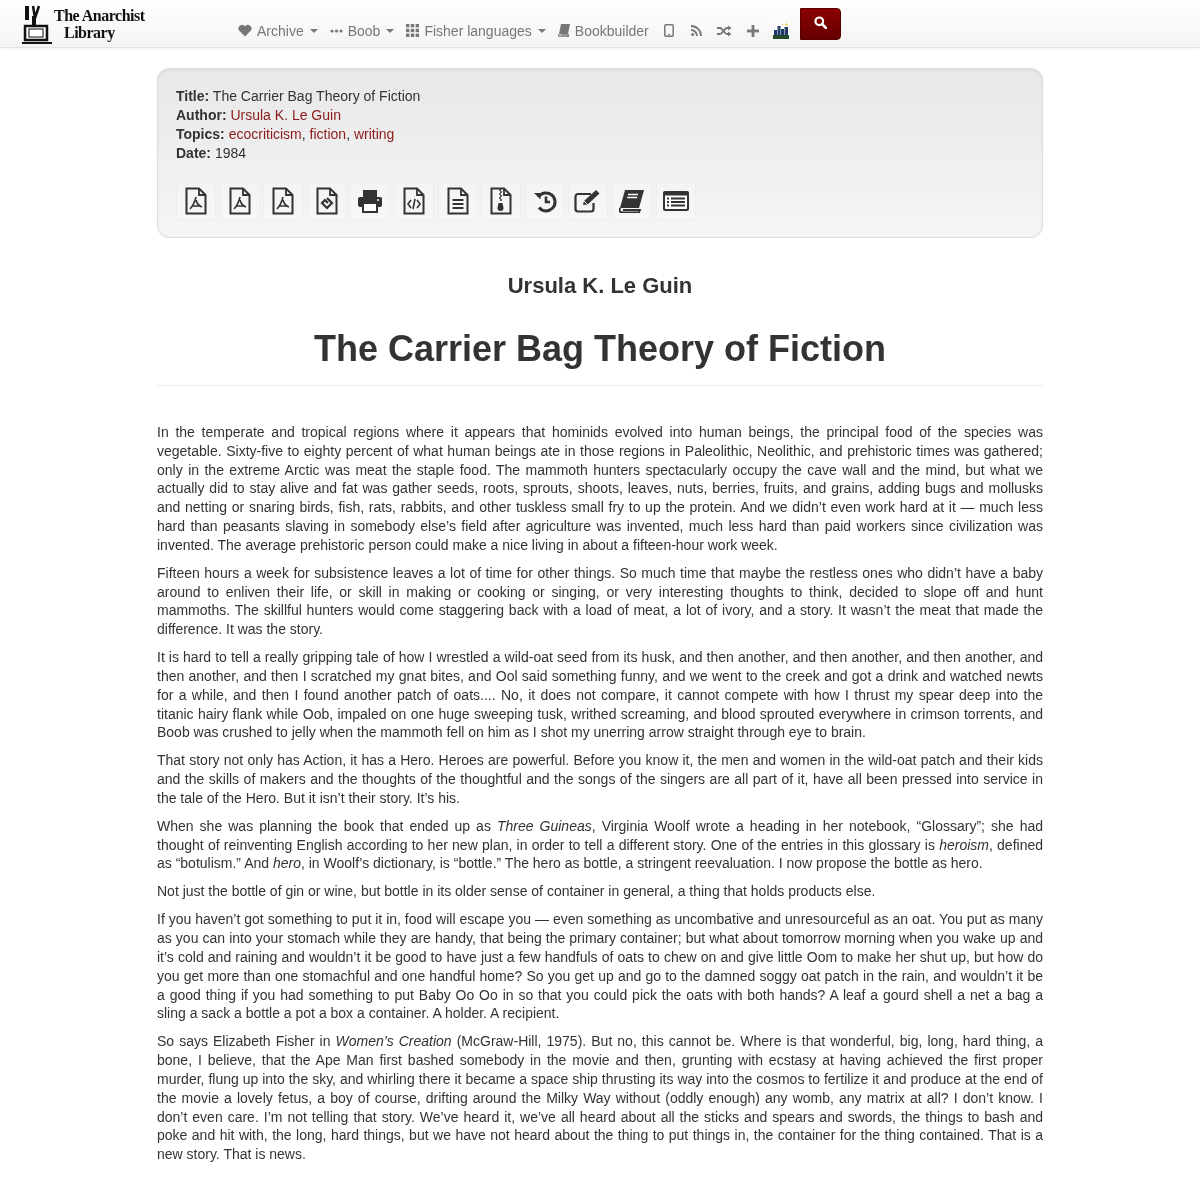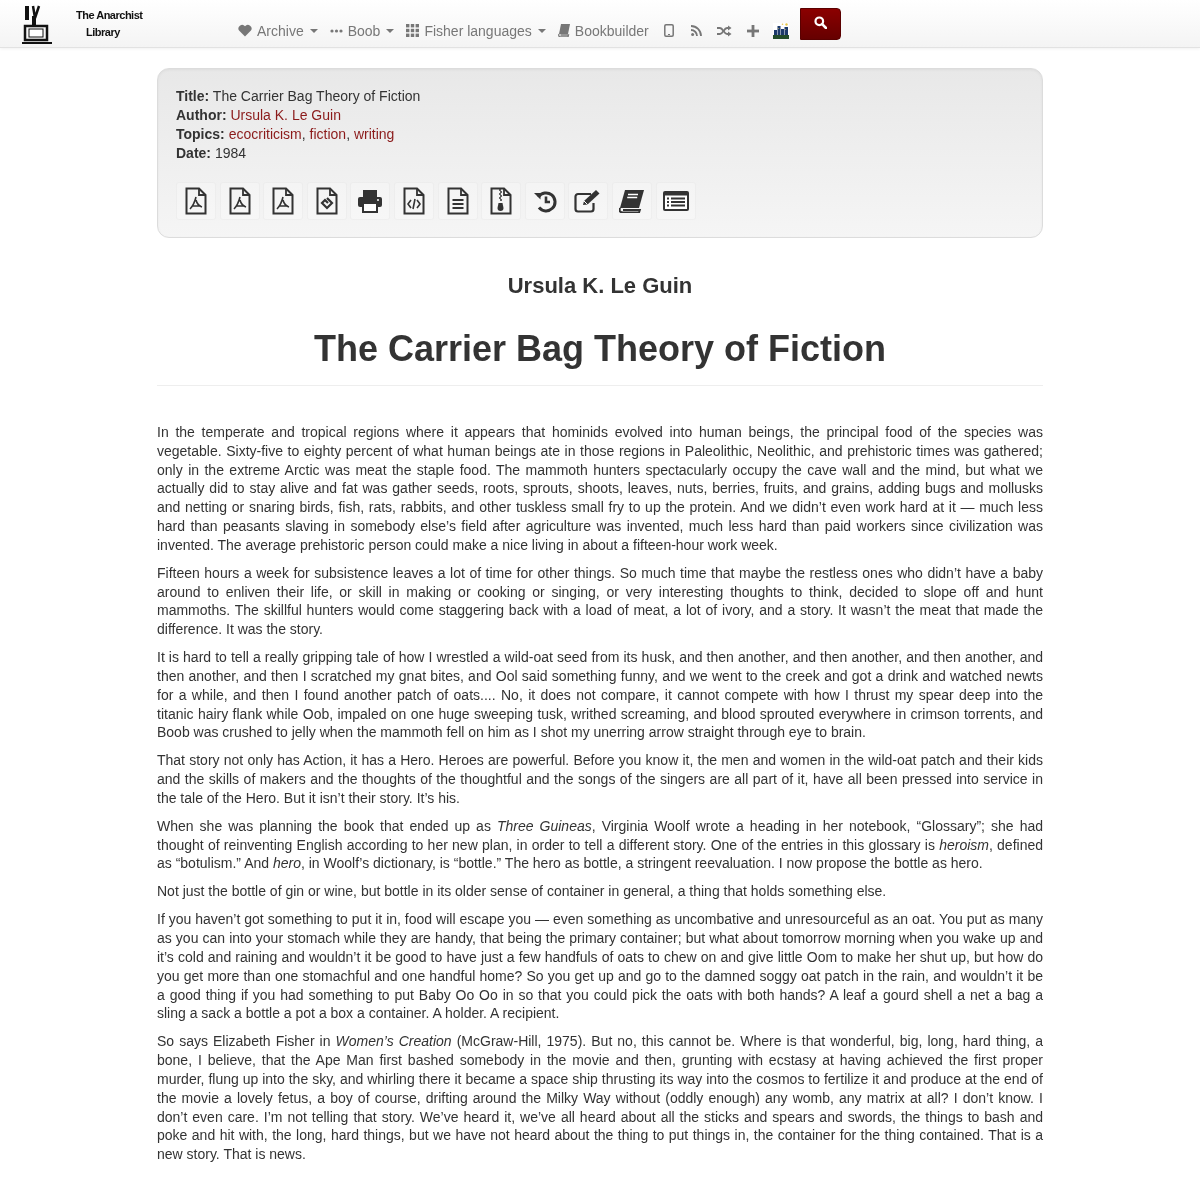--- a/index.html
+++ b/index.html
@@ -8,21 +8,21 @@
 
   
   .navbar {
     position: absolute; top: 0; left: 0; width: 1200px; height: 48px;
     background: linear-gradient(#ffffff, #f4f4f4);
     border-bottom: 1px solid #e2e2e2;
     box-shadow: 0 1px 3px rgba(0,0,0,0.06);
   }
   .brand { position: absolute; left: 22px; top: 4px; width: 140px; height: 40px; display: flex; align-items: center; }
   .brand-logo { width: 32px; height: 40px; position: relative; }
-  .brand-text { margin-left: 22px; font-family: Liberation Sans, sans-serif; font-size: 11px; line-height: 17px; color: #111; font-weight: bold; letter-spacing: -0.5px; }
+  .brand-text { margin-left: 0; font-family: Liberation Serif, serif; font-size: 16px; line-height: 17px; color: #111; font-weight: bold; letter-spacing: -0.5px; }
   .brand-text .l2 { display: block; padding-left: 10px; }
 
   .nav-items { position: absolute; left: 238px; top: 0; height: 61px; display: flex; align-items: center; }
   .nav-item { display: flex; align-items: center; color: #777; font-size: 14px; margin-right: 12px; cursor: pointer; white-space: nowrap; }
   .nav-item .ic { margin-right: 5px; display: inline-flex; align-items: center; }
   .caret { display: inline-block; width: 0; height: 0; border-left: 4px solid transparent; border-right: 4px solid transparent; border-top: 4px solid #777; margin-left: 6px; }
   .nav-icon-only { width: 16px; margin-right: 12px; display: flex; justify-content: center; align-items: center; cursor: pointer; }
 
   .search { position: absolute; left: 800px; top: 8px; width: 371px; height: 32px; display: flex; }
   .search input {
@@ -310,16 +310,16 @@
 <h3 class="author-h">Ursula K. Le Guin</h3>
 <h1 class="title-h">The Carrier Bag Theory of Fiction</h1>
 <div class="hr"></div>
 
 <div class="article">
   <p>In the temperate and tropical regions where it appears that hominids evolved into human beings, the principal food of the species was vegetable. Sixty-five to eighty percent of what human beings ate in those regions in Paleolithic, Neolithic, and prehistoric times was gathered; only in the extreme Arctic was meat the staple food. The mammoth hunters spectacularly occupy the cave wall and the mind, but what we actually did to stay alive and fat was gather seeds, roots, sprouts, shoots, leaves, nuts, berries, fruits, and grains, adding bugs and mollusks and netting or snaring birds, fish, rats, rabbits, and other tuskless small fry to up the protein. And we didn’t even work hard at it — much less hard than peasants slaving in somebody else’s field after agriculture was invented, much less hard than paid workers since civilization was invented. The average prehistoric person could make a nice living in about a fifteen-hour work week.</p>
   <p>Fifteen hours a week for subsistence leaves a lot of time for other things. So much time that maybe the restless ones who didn’t have a baby around to enliven their life, or skill in making or cooking or singing, or very interesting thoughts to think, decided to slope off and hunt mammoths. The skillful hunters would come staggering back with a load of meat, a lot of ivory, and a story. It wasn’t the meat that made the difference. It was the story.</p>
   <p>It is hard to tell a really gripping tale of how I wrestled a wild-oat seed from its husk, and then another, and then another, and then another, and then another, and then I scratched my gnat bites, and Ool said something funny, and we went to the creek and got a drink and watched newts for a while, and then I found another patch of oats.... No, it does not compare, it cannot compete with how I thrust my spear deep into the titanic hairy flank while Oob, impaled on one huge sweeping tusk, writhed screaming, and blood sprouted everywhere in crimson torrents, and Boob was crushed to jelly when the mammoth fell on him as I shot my unerring arrow straight through eye to brain.</p>
   <p>That story not only has Action, it has a Hero. Heroes are powerful. Before you know it, the men and women in the wild-oat patch and their kids and the skills of makers and the thoughts of the thoughtful and the songs of the singers are all part of it, have all been pressed into service in the tale of the Hero. But it isn’t their story. It’s his.</p>
   <p><span>When she was planning the book that ended up as </span><em>Three Guineas</em><span>, Virginia Woolf wrote a heading in her notebook, “Glossary”; she had thought of reinventing English according to her new plan, in order to tell a different story. One of the entries in this glossary is </span><em>heroism</em><span>, defined as “botulism.” And </span><em>hero</em><span>, in Woolf’s dictionary, is “bottle.” The hero as bottle, a stringent reevaluation. I now propose the bottle as hero.</span></p>
-  <p>Not just the bottle of gin or wine, but bottle in its older sense of container in general, a thing that holds something else.</p>
+  <p>Not just the bottle of gin or wine, but bottle in its older sense of container in general, a thing that holds products else.</p>
   <p>If you haven’t got something to put it in, food will escape you — even something as uncombative and unresourceful as an oat. You put as many as you can into your stomach while they are handy, that being the primary container; but what about tomorrow morning when you wake up and it’s cold and raining and wouldn’t it be good to have just a few handfuls of oats to chew on and give little Oom to make her shut up, but how do you get more than one stomachful and one handful home? So you get up and go to the damned soggy oat patch in the rain, and wouldn’t it be a good thing if you had something to put Baby Oo Oo in so that you could pick the oats with both hands? A leaf a gourd shell a net a bag a sling a sack a bottle a pot a box a container. A holder. A recipient.</p>
   <p><span>So says Elizabeth Fisher in </span><em>Women’s Creation</em><span> (McGraw-Hill, 1975). But no, this cannot be. Where is that wonderful, big, long, hard thing, a bone, I believe, that the Ape Man first bashed somebody in the movie and then, grunting with ecstasy at having achieved the first proper murder, flung up into the sky, and whirling there it became a space ship thrusting its way into the cosmos to fertilize it and produce at the end of the movie a lovely fetus, a boy of course, drifting around the Milky Way without (oddly enough) any womb, any matrix at all? I don’t know. I don’t even care. I’m not telling that story. We’ve heard it, we’ve all heard about all the sticks and spears and swords, the things to bash and poke and hit with, the long, hard things, but we have not heard about the thing to put things in, the container for the thing contained. That is a new story. That is news.</span></p>
 </div>
 
 </body></html>

